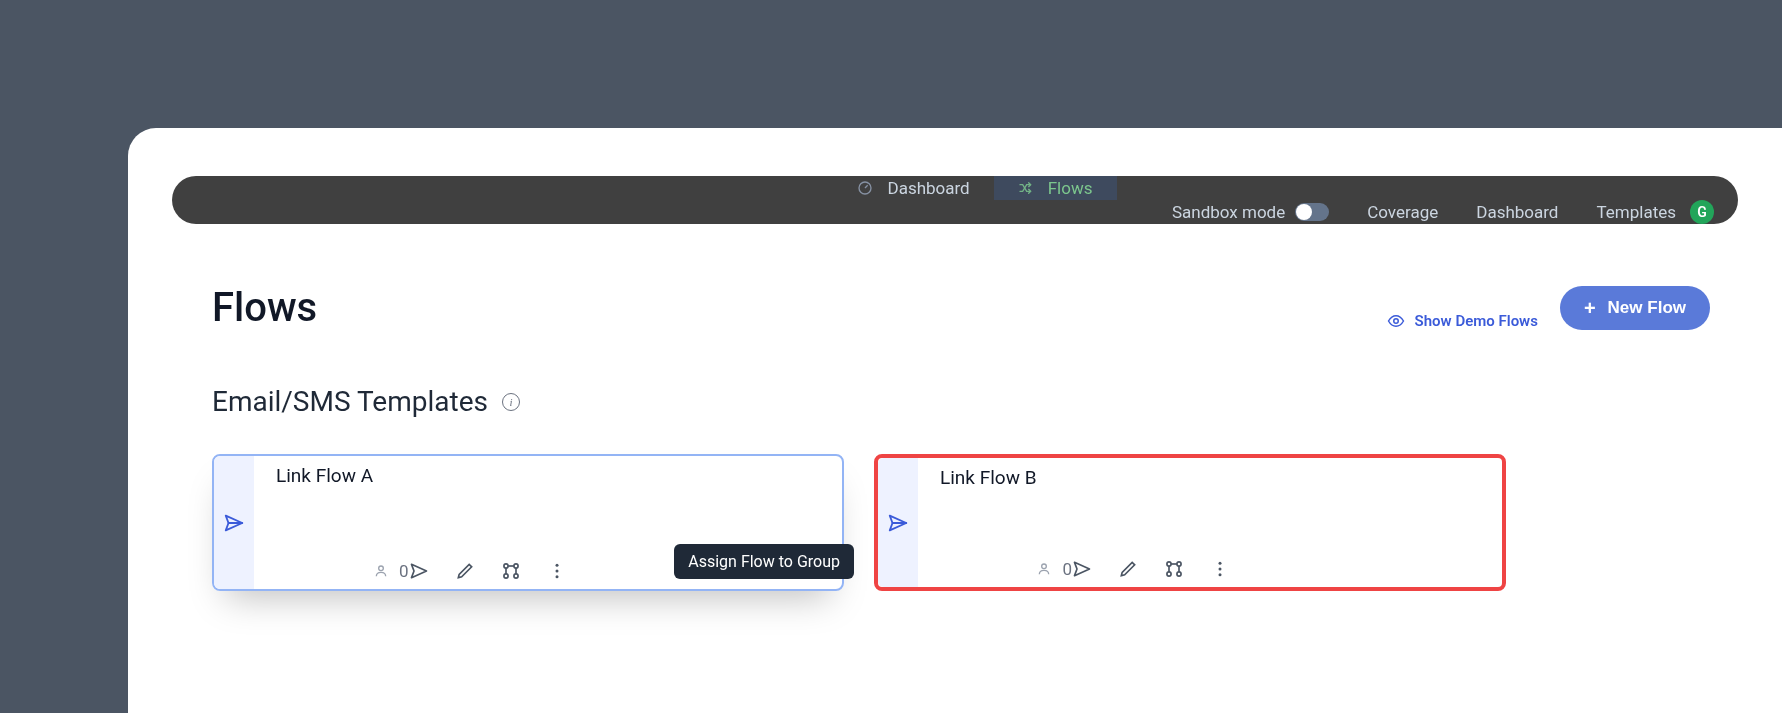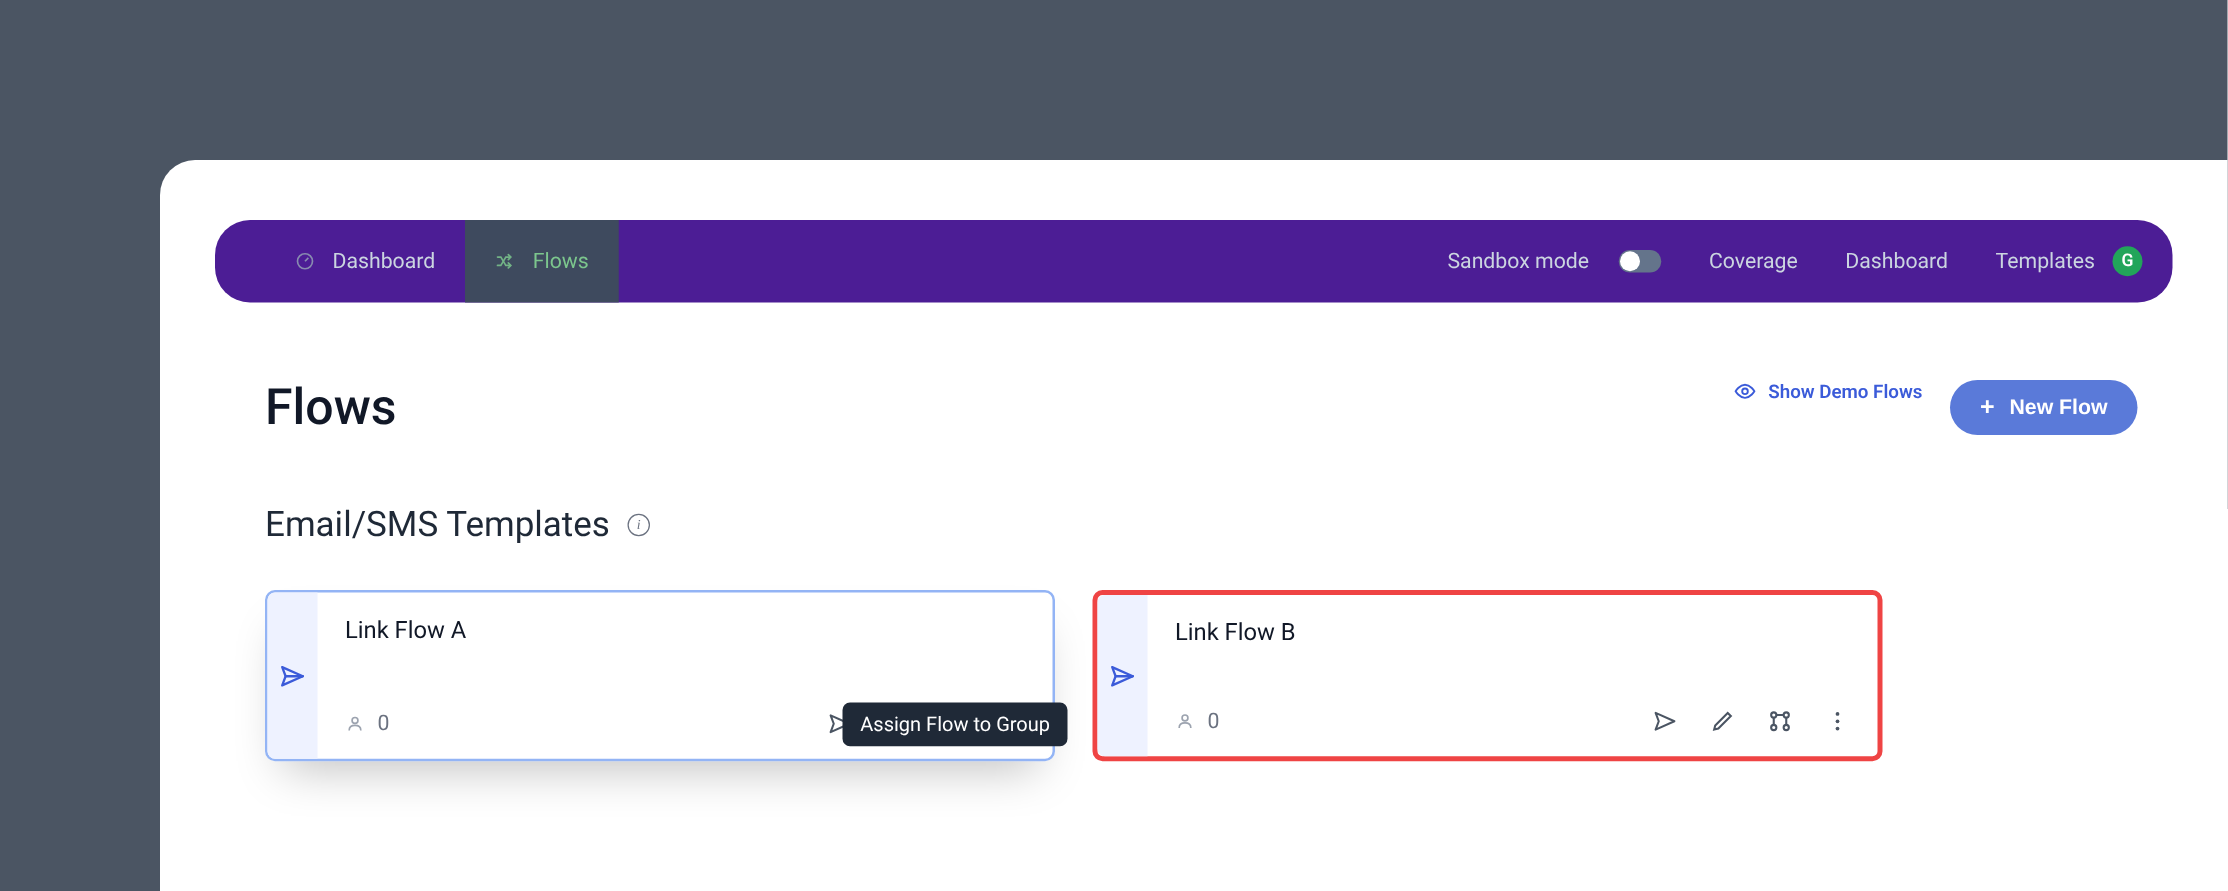--- a/index.html
+++ b/index.html
@@ -19,27 +19,28 @@
       top: 128px;
       left: 128px;
       right: 0;
       bottom: 0;
       background: #ffffff;
       border-top-left-radius: 28px;
       padding-top: 48px;
     }
     .topbar {
       margin: 0 44px;
-      background: #4c1d95;
+      background: #404040;
       border-radius: 28px;
-      height: 66px;
+      height: 48px;
       display: flex;
       align-items: center;
       color: #e2e8f0;
       font-size: 17px;
+      flex-direction: column;
     }
     .nav-left {
       display: flex;
       align-items: stretch;
       height: 100%;
       padding-left: 40px;
     }
     .nav-item {
       display: flex;
       align-items: center;
@@ -60,21 +61,21 @@
     .nav-right {
       margin-left: auto;
       display: flex;
       align-items: center;
       gap: 38px;
       padding-right: 24px;
     }
     .sandbox-wrap {
       display: flex;
       align-items: center;
-      gap: 24px;
+      gap: 10px;
     }
     .toggle {
       position: relative;
       width: 34px;
       height: 18px;
       background: #64748b;
       border-radius: 9px;
       cursor: pointer;
     }
     .toggle-knob {
@@ -112,21 +113,21 @@
       align-items: center;
       justify-content: space-between;
     }
     .page-title {
       font-size: 40px;
       font-weight: 500;
       color: #111827;
     }
     .header-actions {
       display: flex;
-      align-items: flex-start;
+      align-items: flex-end;
       gap: 22px;
     }
     .show-demo {
       display: flex;
       align-items: center;
       gap: 10px;
       color: #3b5bd9;
       font-weight: 600;
       font-size: 15px;
       cursor: pointer;
@@ -198,23 +199,23 @@
       background: #eef2ff;
       display: flex;
       align-items: center;
       justify-content: center;
       flex-shrink: 0;
       border-top-left-radius: 6px;
       border-bottom-left-radius: 6px;
     }
     .card-body {
       flex: 1;
-      padding: 18px 22px;
-      display: flex;
-      flex-direction: column;
+      padding: 8px 22px;
+      display: flex;
+      flex-direction: row;
     }
     .card-title {
       font-size: 19px;
       color: #111827;
       font-weight: 400;
     }
     .card-footer {
       margin-top: auto;
       display: flex;
       align-items: center;

